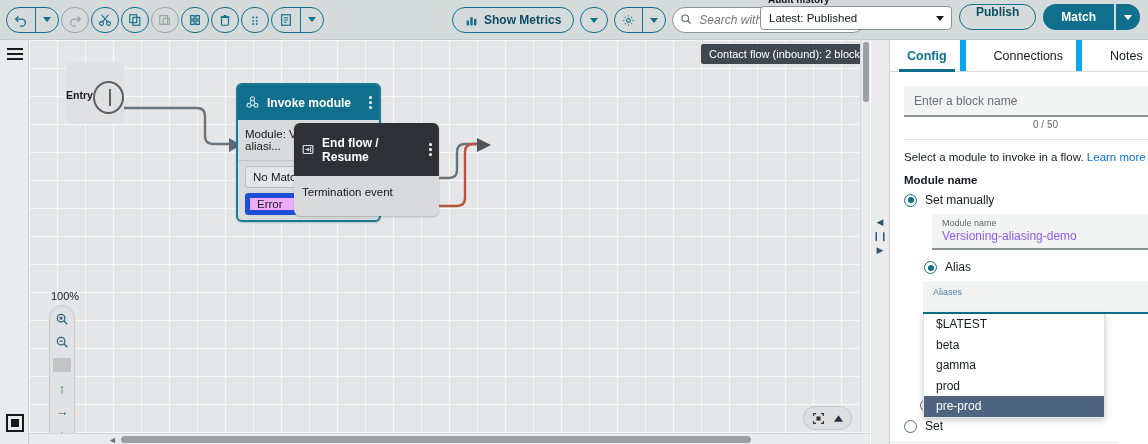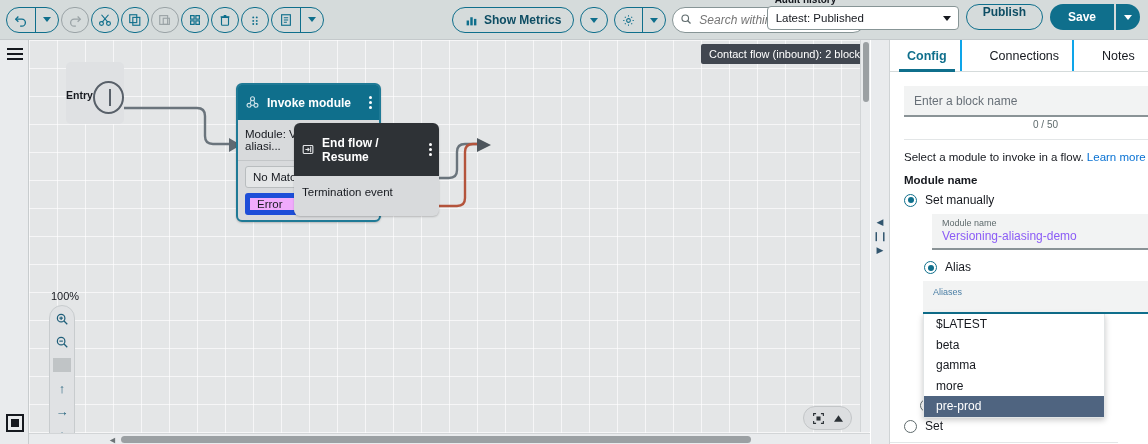--- a/index.html
+++ b/index.html
@@ -216,21 +216,21 @@
   }
   .tabs { display: flex; height: 32px; border-bottom: 1px solid #d5dbdb; padding-left: 4px; }
   .tab {
     padding: 0 13px; display: flex; align-items: center; font-size: 12.5px;
     color: #16191f; cursor: pointer; position: relative;
   }
   .tab.active { color: #0f6f8c; font-weight: bold; }
   .tab.active::after {
     content: ""; position: absolute; left: 5px; right: 5px; bottom: -1px; height: 3px; background: #0f6f8c;
   }
-  .tab + .tab { border-left: 2px solid #0ea5e9; padding-left: 28px; }
+  .tab + .tab { border-left: 6px solid #0ea5e9; padding-left: 28px; }
   .panel-scroll-arrows { position: absolute; right: 5px; top: 9px; display: flex; gap: 5px; color: #b0b5b8; font-size: 8px; }
 
   .pbody { position: relative; padding: 14px 14px 0 14px; }
   .lbl { font-size: 11.5px; font-weight: bold; color: #16191f; margin-bottom: 5px; }
   .textfield {
     height: 31px; background: #f2f3f3; border-bottom: 2px solid #8a9396;
     display: flex; align-items: center; padding: 0 10px; font-size: 12px; color: #687078;
   }
   .counter { text-align: center; font-size: 10px; color: #5f6b6d; margin-top: 2px; }
   .divider { height: 1px; background: #e3e6e7; margin: 9px 0 11px 0; }
@@ -391,21 +391,21 @@
     </div>
 
     <div class="tb-right">
       <div class="audit">
         <span class="audit-legend">Audit history</span>
         <span>Latest: Published</span>
         <span class="caret"></span>
       </div>
       <div class="btn-publish">Publish</div>
       <div class="savegrp">
-        <div class="save">Save</div>
+        <div class="save">Match</div>
         <div class="savecaret">
             <span class="caret"></span>
           </div>
       </div>
     </div>
   </div>
 
   <div class="leftrail">
     <div class="hamburger">
         <span></span>
@@ -581,20 +581,20 @@
 
       <div class="alias-wrap">
         <div class="alias-box">
           <div class="mini">Aliases</div>
           <span class="caret-up"></span>
         </div>
         <div class="dropdown">
           <div class="dd-item">$LATEST</div>
           <div class="dd-item">beta</div>
           <div class="dd-item">gamma</div>
-          <div class="dd-item">more</div>
+          <div class="dd-item">prod</div>
           <div class="dd-item sel">pre-prod</div>
         </div>
       </div>
     </div>
   </div>
 
 </div>
 
 </body></html>

